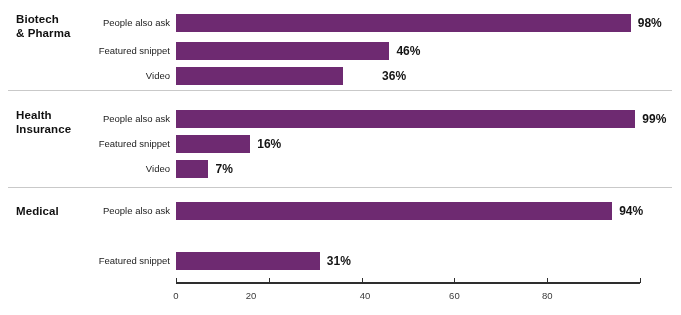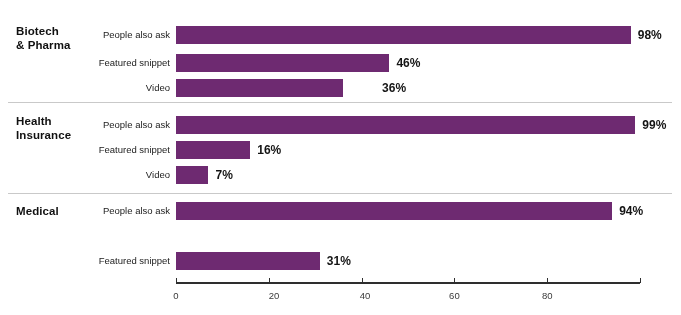--- a/index.html
+++ b/index.html
@@ -111,21 +111,21 @@
     color: #3a3a3a;
     transform: translateX(-50%);
     white-space: nowrap;
   }
 </style>
 </head>
 <body>
 
 <div id="chart-root">
 
-  <div class="group" style="top:12px;height:91px;">
+  <div class="group" style="top:0px;height:91px;">
     <div class="group-title" style="top:12px;">Biotech
 &amp; Pharma</div>
 
     <div class="row" style="top:14px;">
       <div class="row-label">People also ask</div>
       <div class="bar" style="width: 454.72px;"></div>
       <div class="bar-value" style="left: 637.72px;">98%</div>
     </div>
 
     <div class="row" style="top:42px;">
@@ -136,21 +136,21 @@
 
     <div class="row" style="top:67px;">
       <div class="row-label">Video</div>
       <div class="bar" style="width: 167.04px;"></div>
       <div class="bar-value" style="left: 350.04px; margin-left: 32px;">36%</div>
     </div>
 
     <div class="group-divider" style="top:90px;"></div>
   </div>
 
-  <div class="group" style="top:97px;height:97px;">
+  <div class="group" style="top:91px;height:97px;">
     <div class="group-title" style="top:17px;">Health
 Insurance</div>
 
     <div class="row" style="top:19px;">
       <div class="row-label">People also ask</div>
       <div class="bar" style="width: 459.36px;"></div>
       <div class="bar-value" style="left: 642.36px;">99%</div>
     </div>
 
     <div class="row" style="top:44px;">
@@ -189,20 +189,20 @@
     <div class="axis-line"></div>
 
     <div class="tick" style="left:176px;"></div>
     <div class="tick" style="left:268.8px;"></div>
     <div class="tick" style="left:361.6px;"></div>
     <div class="tick" style="left:454.4px;"></div>
     <div class="tick" style="left:547.2px;"></div>
     <div class="tick" style="left:640px;"></div>
 
     <div class="tick-label" style="left:176px;">0</div>
-    <div class="tick-label" style="left:274px;">20</div>
+    <div class="tick-label" style="left:251px;">20</div>
     <div class="tick-label" style="left:365px;text-align:right;">40</div>
     <div class="tick-label" style="left:454.4px;">60</div>
     <div class="tick-label" style="left:547.2px;">80</div>
     <div class="tick-label" style="left:640px;margin-top:43px;">100</div>
   </div>
 
 </div>
 
 </body></html>

